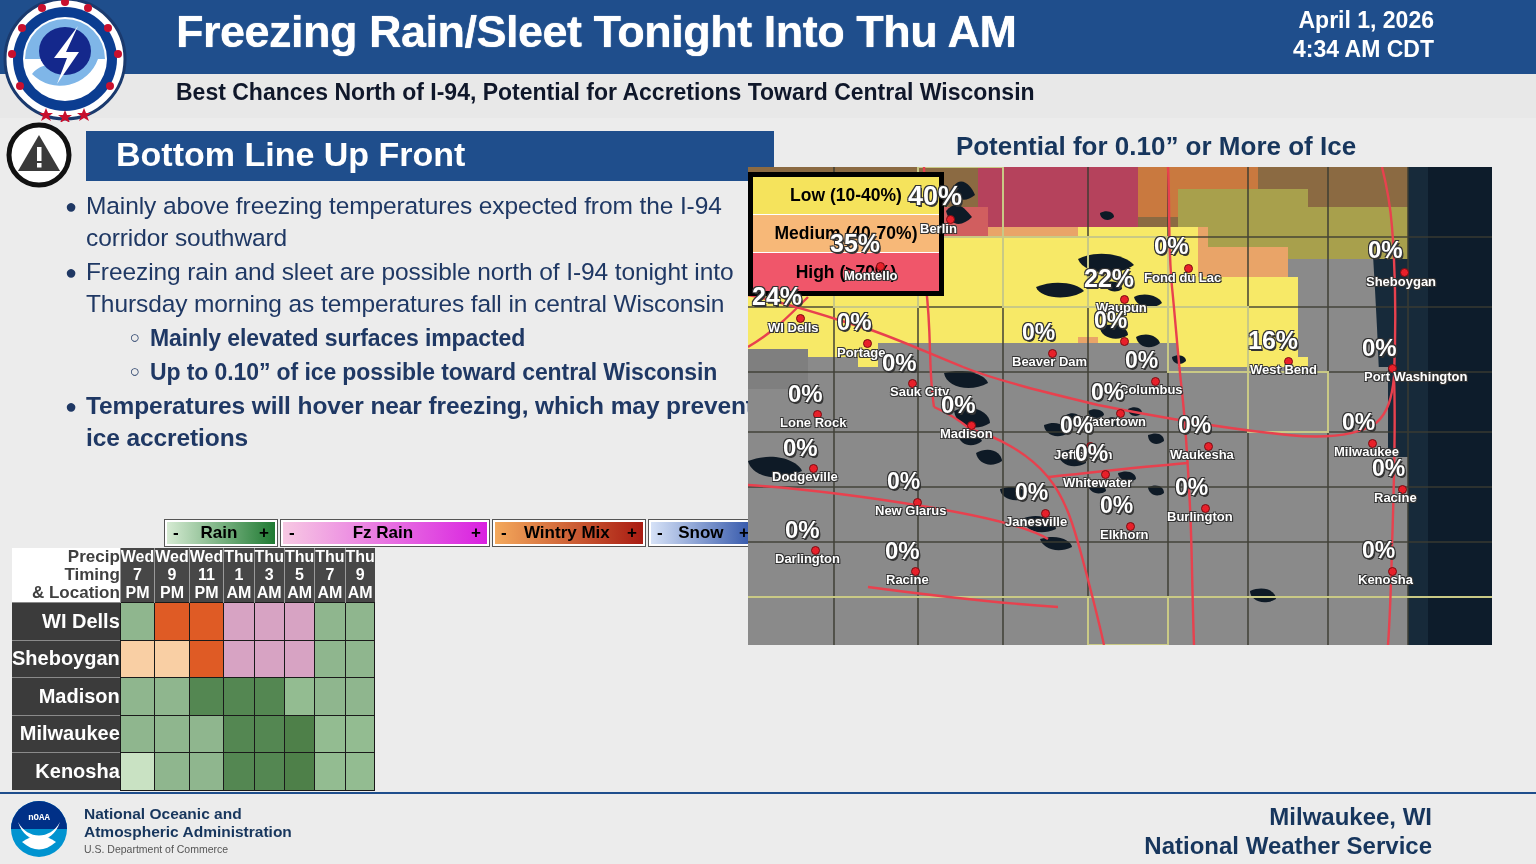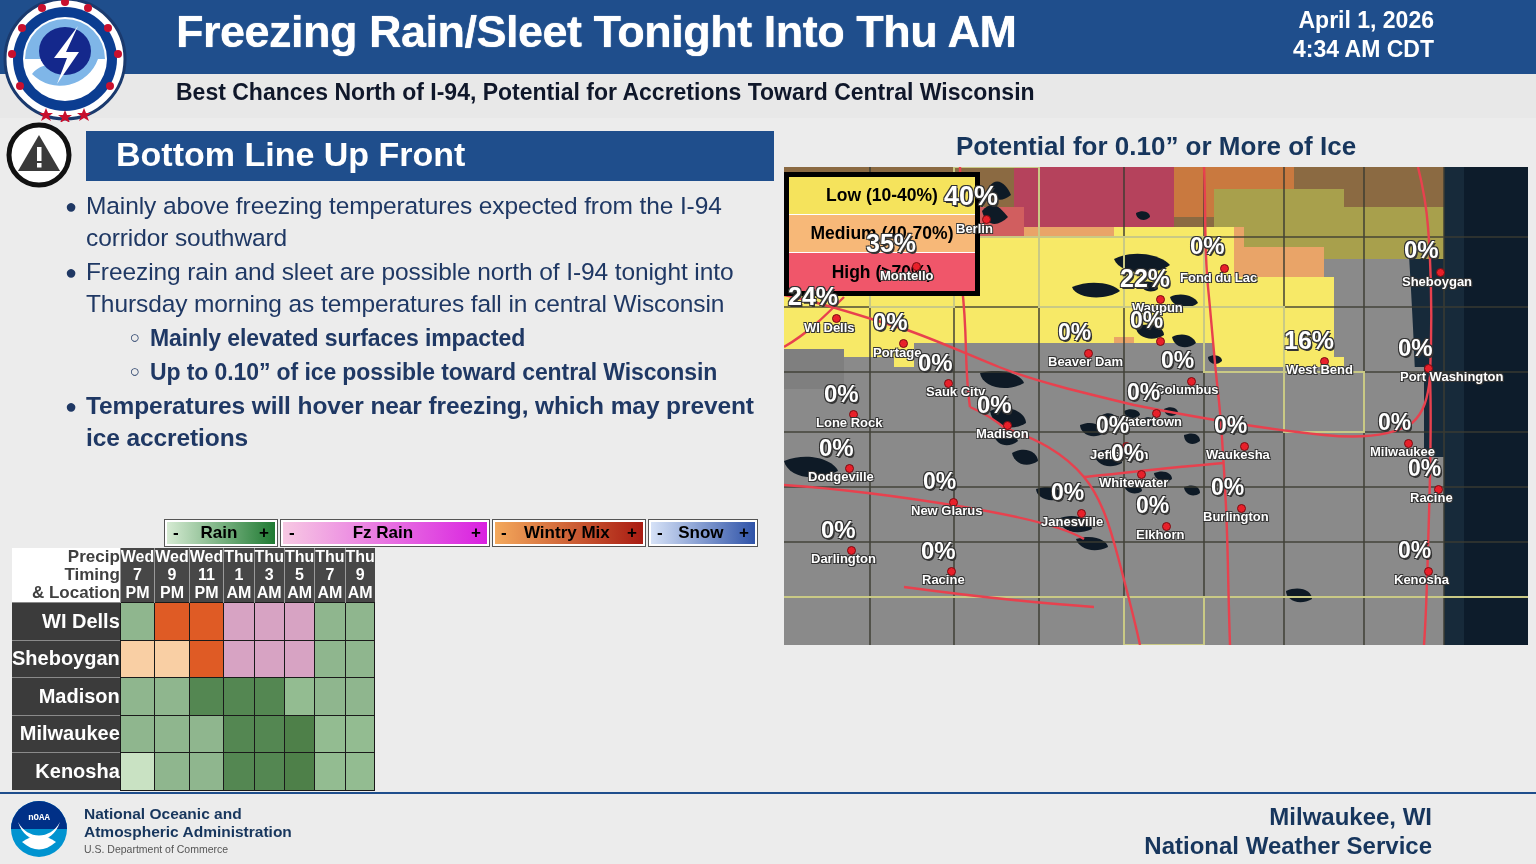--- a/index.html
+++ b/index.html
@@ -100,21 +100,21 @@
     padding-right: 10px; border-top: 1px solid #8a8a8a;
   }
   .cell { width: 70px; height: 37.5px; border: 1px solid #1a1a1a; }
 
   
   .map-title {
     position: absolute; left: 784px; top: 131px; width: 744px;
     text-align: center; color: #17365D; font-size: 26px; font-weight: bold;
   }
   .map-box {
-    position: absolute; left: 784px; top: 167px; width: 744px; height: 478px;
+    position: absolute; left: 748px; top: 167px; width: 744px; height: 478px;
     overflow: hidden; background: #d946ef;
   }
   .map-svg { position: absolute; left: 0; top: 0; }
   .map-legend {
     position: absolute; left: 0px; top: 5px; width: 196px;
     border: 5px solid #000; background: #000;
   }
   .ml-row {
     height: 38px; display: flex; align-items: center; justify-content: center;
     font-size: 17.5px; font-weight: bold; color: #000;

